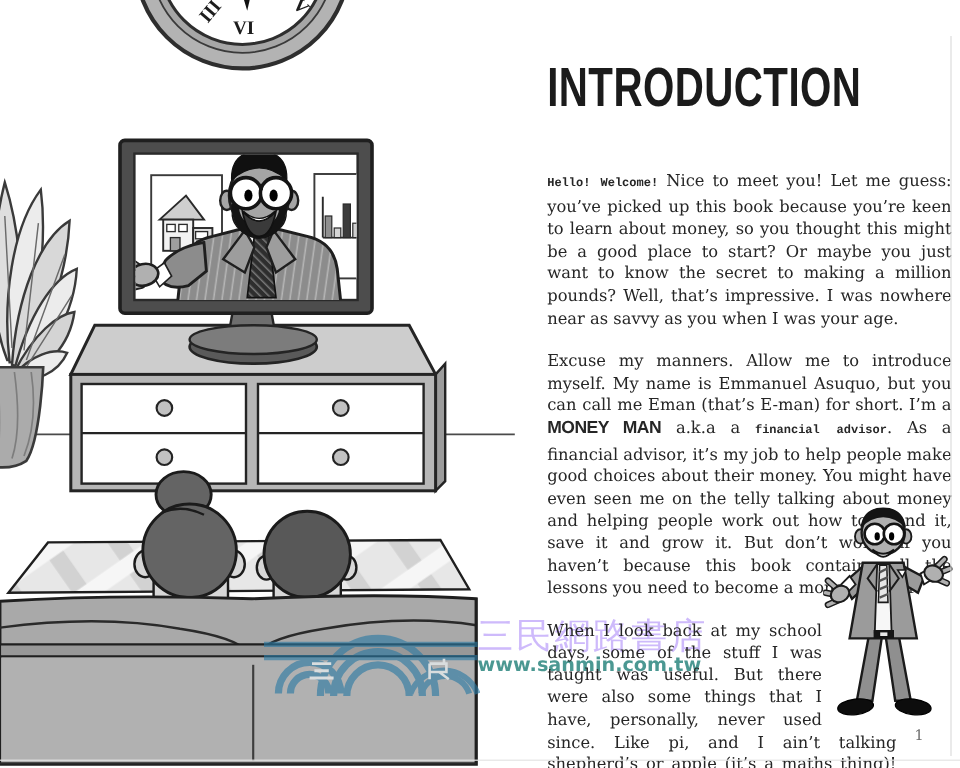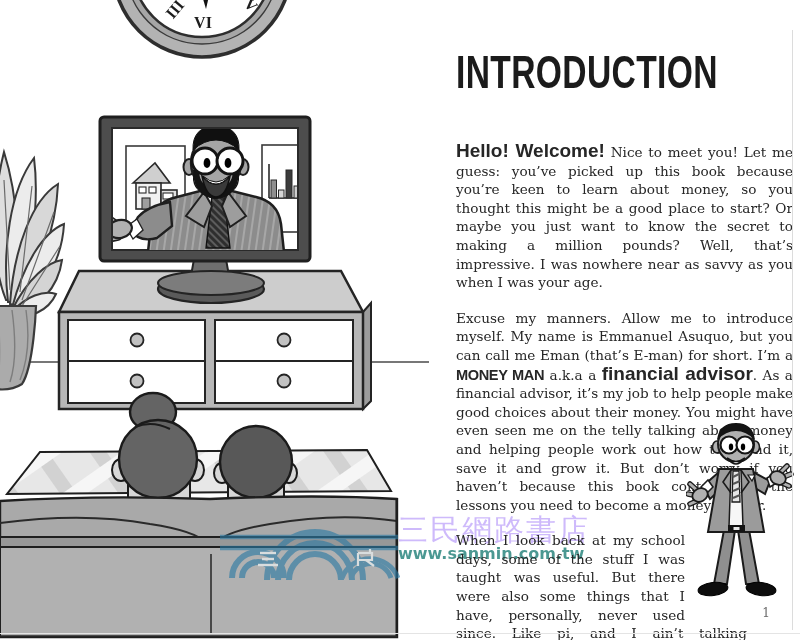--- a/index.html
+++ b/index.html
@@ -6,21 +6,21 @@
   body{width:800px;height:640px;background:#ffffff;position:relative;overflow:hidden;
        font-family:"DejaVu Serif", serif;color:#222;}
   .page{position:absolute;inset:0;}
   .illus{position:absolute;left:0;top:0;}
   
   .textcol{position:absolute;left:456px;top:54px;width:337px;}
   h1.title{font-family:"Liberation Sans",sans-serif;font-weight:700;font-size:46px;
            line-height:36px;margin:0 0 52px 0;color:#1b1b1b;white-space:nowrap;
            transform:scaleX(0.73);transform-origin:0 50%;letter-spacing:0.5px;}
   .bodytext p{font-size:13.6px;line-height:18.6px;text-align:justify;margin:0 0 17px 0;color:#262626;}
-  .seg-bold-sans{font-family:Liberation Sans, sans-serif;font-weight:700;font-size:19px;}
+  .seg-bold-sans{font-family:Liberation Mono, monospace;font-weight:700;font-size:10px;}
   .seg-display{font-family:"Liberation Sans",sans-serif;font-weight:700;font-size:14.6px;
                letter-spacing:-0.4px;}
   .fl1{float:right;clear:right;width:108px;height:76px;}
   .fl2{float:right;clear:right;width:46px;height:100px;}
   
   .wm{position:absolute;left:220px;top:496px;width:360px;height:86px;pointer-events:none;}
   .wm-logo{position:absolute;left:0;top:4px;opacity:0.62;}
   .wm-name{position:absolute;left:178px;top:14px;font-family:"DejaVu Sans",sans-serif;
            font-size:30px;letter-spacing:2px;color:#8b5cf6;opacity:0.42;white-space:nowrap;}
   .wm-url{position:absolute;left:178px;top:48px;font-family:"DejaVu Sans",sans-serif;

